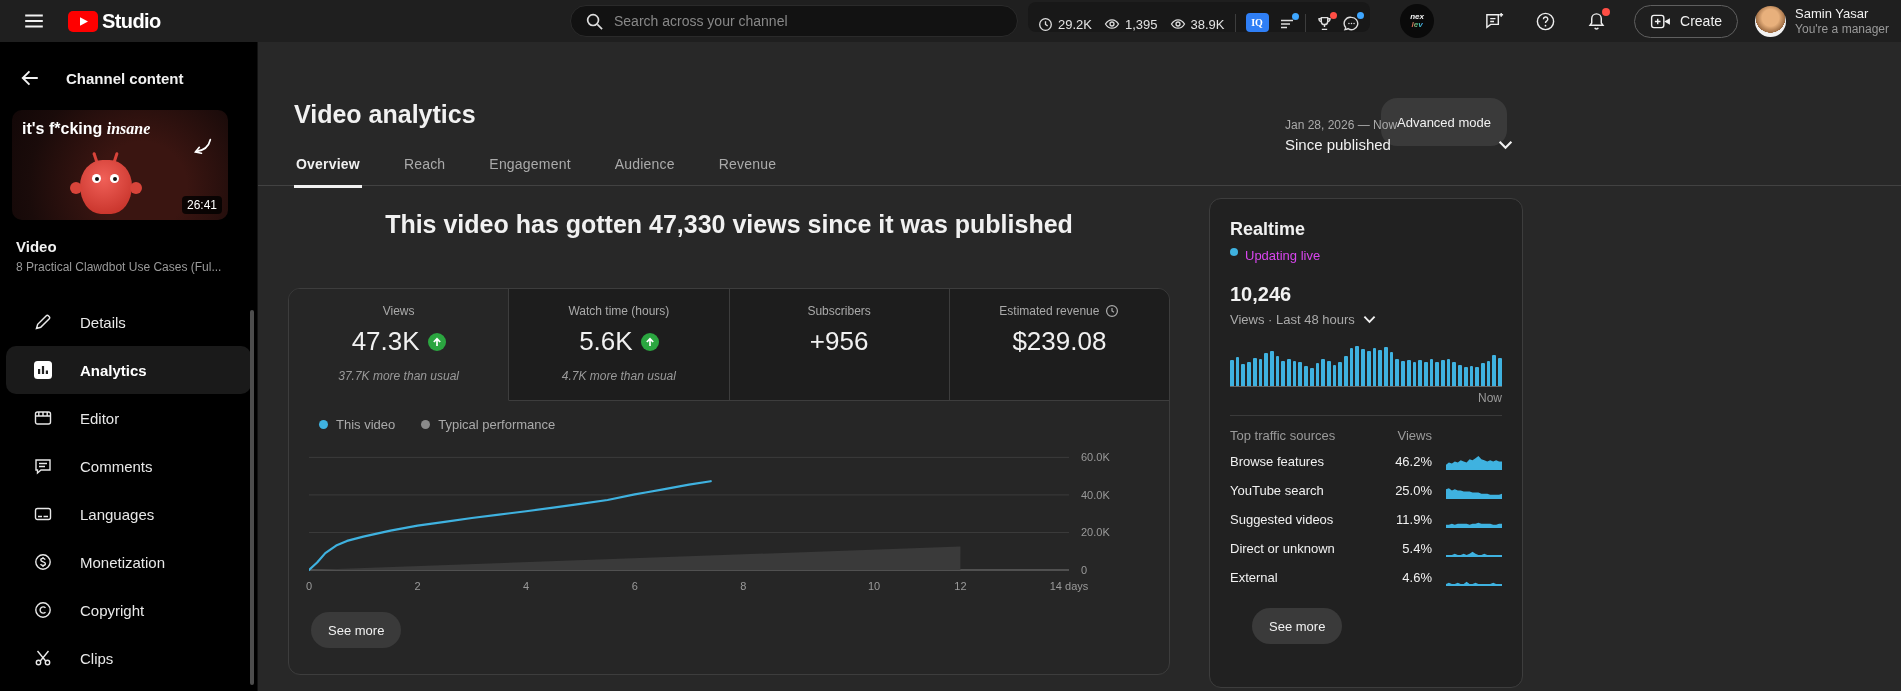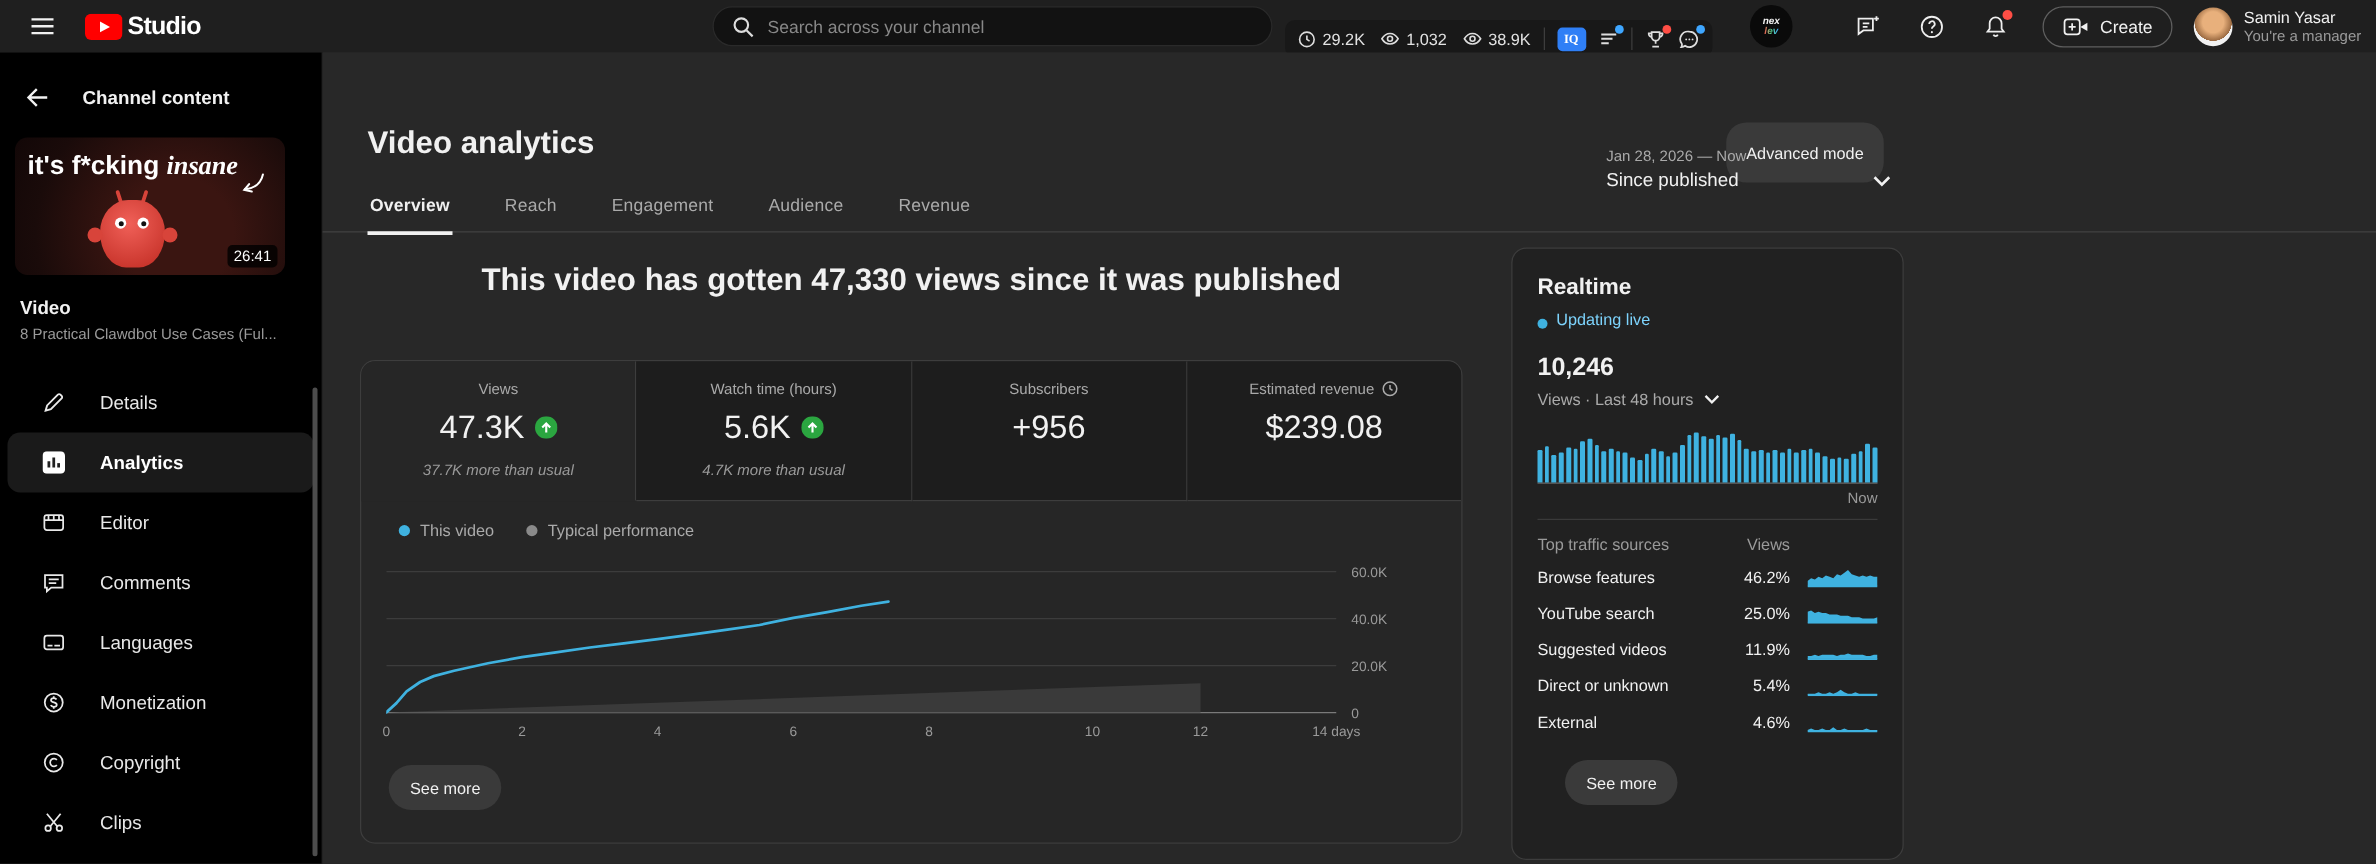--- a/index.html
+++ b/index.html
@@ -24,23 +24,23 @@
     position:absolute; left:570px; top:5px; width:448px; height:32px;
     background:#121212; border:1px solid #2a2a2a; border-radius:17px;
     display:flex; align-items:center; padding:0 6px 0 14px; gap:10px;
   }
   .search-pill input {
     flex:1; background:transparent; border:none; outline:none;
     color:#f1f1f1; font-size:14px; font-family:inherit;
   }
   .search-pill input::placeholder { color:#888; }
   .ext-pill {
-    position:absolute; left:1028px; top:16px; height:30px;
+    position:absolute; left:1028px; top:2px; height:30px;
     background:#181818; border-radius:8px;
-    display:flex; align-items:center; padding:0 10px; gap:10px;
+    display:flex; align-items:flex-end; padding:0 10px; gap:10px;
   }
   .stat-item { display:flex; align-items:center; gap:5px; font-size:13px; color:#e3e3e3; font-weight:500; cursor:pointer; }
   .vline { width:1px; height:18px; background:#3d3d3d; }
   .vidiq-badge {
     width:23px; height:19px; background:#2f7ff6; border-radius:4px;
     color:#fff; font-size:10px; font-weight:700; display:flex; align-items:center; justify-content:center;
     cursor:pointer;
     font-family:Liberation Serif, serif;
   }
   .icon-dot { position:relative; cursor:pointer; display:flex; align-items:center; }
@@ -79,21 +79,21 @@
   .main { position:relative; flex:1; background:#282828; }
 
   
   .back-row { display:flex; align-items:center; gap:26px; padding:26px 0 0 20px; cursor:pointer; }
   .back-label { font-size:15px; font-weight:700; }
   .thumb {
     position:relative; margin:22px 16px 0 12px; width:216px; height:110px; border-radius:10px;
     background:radial-gradient(circle at 60% 70%, #3a1511 0 30%, #1a0b0a 75%, #120707 100%);
     overflow:hidden; cursor:pointer;
   }
-  .thumb-title { position:absolute; top:10px; left:10px; font-size:21px; font-weight:700; color:#fff; white-space:nowrap; }
+  .thumb-title { position:absolute; top:10px; left:10px; font-size:16px; font-weight:700; color:#fff; white-space:nowrap; }
   .thumb-title em { font-family:"Liberation Serif","DejaVu Serif",serif; font-style:italic; }
   .mascot { position:absolute; left:62px; top:44px; width:64px; height:60px; }
   .mascot .body { position:absolute; left:6px; top:6px; width:52px; height:54px; background:radial-gradient(circle at 45% 35%, #f06058, #c9352c 80%); border-radius:50% 50% 46% 46% / 55% 55% 60% 60%; }
   .mascot .eye { position:absolute; top:20px; width:9px; height:9px; background:#fff; border-radius:50%; }
   .mascot .eye:after { content:""; position:absolute; left:2.5px; top:2.5px; width:4px; height:4px; background:#111; border-radius:50%; }
   .mascot .eye.l { left:18px; } .mascot .eye.r { left:36px; }
   .mascot .ant { position:absolute; top:-2px; width:3px; height:12px; background:#d8443a; border-radius:2px; }
   .mascot .ant.l { left:20px; transform:rotate(-18deg); } .mascot .ant.r { left:40px; transform:rotate(18deg); }
   .mascot .claw { position:absolute; top:28px; width:12px; height:12px; background:#d8443a; border-radius:50%; }
   .mascot .claw.l { left:-4px; } .mascot .claw.r { right:-4px; }
@@ -162,21 +162,21 @@
     background:#3a3a3a; border:none; border-radius:18px; color:#f1f1f1;
     font-size:13px; font-weight:500; font-family:inherit; cursor:pointer;
   }
 
   
   .realtime-card {
     position:absolute; left:951px; top:156px; width:314px; height:490px;
     background:#212121; border:1px solid #3d3d3d; border-radius:12px; padding:20px;
   }
   .rt-title { font-size:18px; font-weight:700; }
-  .rt-status { display:flex; align-items:flex-end; gap:7px; margin-top:8px; font-size:13px; color:#7dd3fc; }
+  .rt-status { display:flex; align-items:flex-start; gap:7px; margin-top:8px; font-size:13px; color:#d946ef; }
   .rt-live-dot { width:8px; height:8px; border-radius:50%; background:#3fb2e0; }
   .rt-views { margin-top:20px; font-size:20px; font-weight:700; }
   .rt-caption { display:flex; align-items:center; gap:8px; margin-top:6px; font-size:13px; color:#aaa; cursor:pointer; }
   .rt-bars { display:flex; align-items:flex-end; gap:2px; height:42px; margin-top:18px; border-bottom:1px solid #666; padding-bottom:0; }
   .rt-bar { flex:1; background:#3fb2e0; border-radius:1px 1px 0 0; }
   .rt-now { text-align:right; font-size:12px; color:#9a9a9a; margin-top:4px; }
   .rt-table { margin-top:10px; border-top:1px solid #3a3a3a; padding-top:12px; }
   .rt-thead { display:flex; align-items:center; font-size:13px; color:#9a9a9a; margin-bottom:4px; }
   .rt-col1 { flex:1; }
   .rt-col2 { width:52px; text-align:right; }
@@ -225,21 +225,21 @@
           </span>
           <span>29.2K</span>
         </span>
         <span class="stat-item">
           <span>
             <svg viewBox="0 0 16 16" width="16" height="16" fill="none" stroke="#ddd" stroke-width="1.3">
               <path d="M1.5 8S4 3.8 8 3.8 14.5 8 14.5 8 12 12.2 8 12.2 1.5 8 1.5 8z"></path>
               <circle cx="8" cy="8" r="2"></circle>
             </svg>
           </span>
-          <span>1,032</span>
+          <span>1,395</span>
         </span>
         <span class="stat-item">
           <span>
             <svg viewBox="0 0 16 16" width="16" height="16" fill="none" stroke="#ddd" stroke-width="1.3">
               <path d="M1.5 8S4 3.8 8 3.8 14.5 8 14.5 8 12 12.2 8 12.2 1.5 8 1.5 8z"></path>
               <circle cx="8" cy="8" r="2"></circle>
             </svg>
           </span>
           <span>38.9K</span>
         </span>

